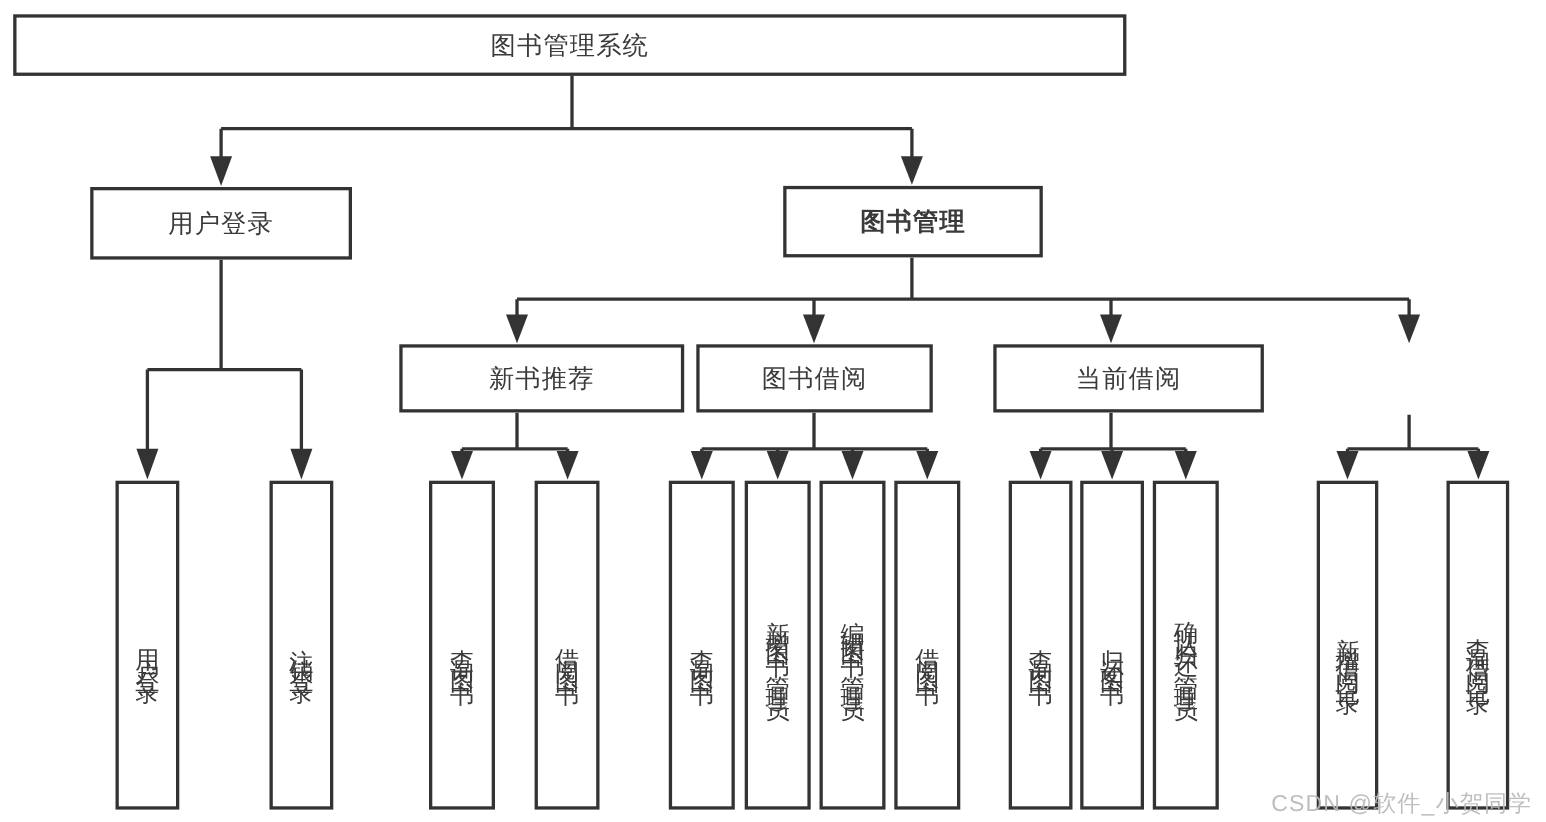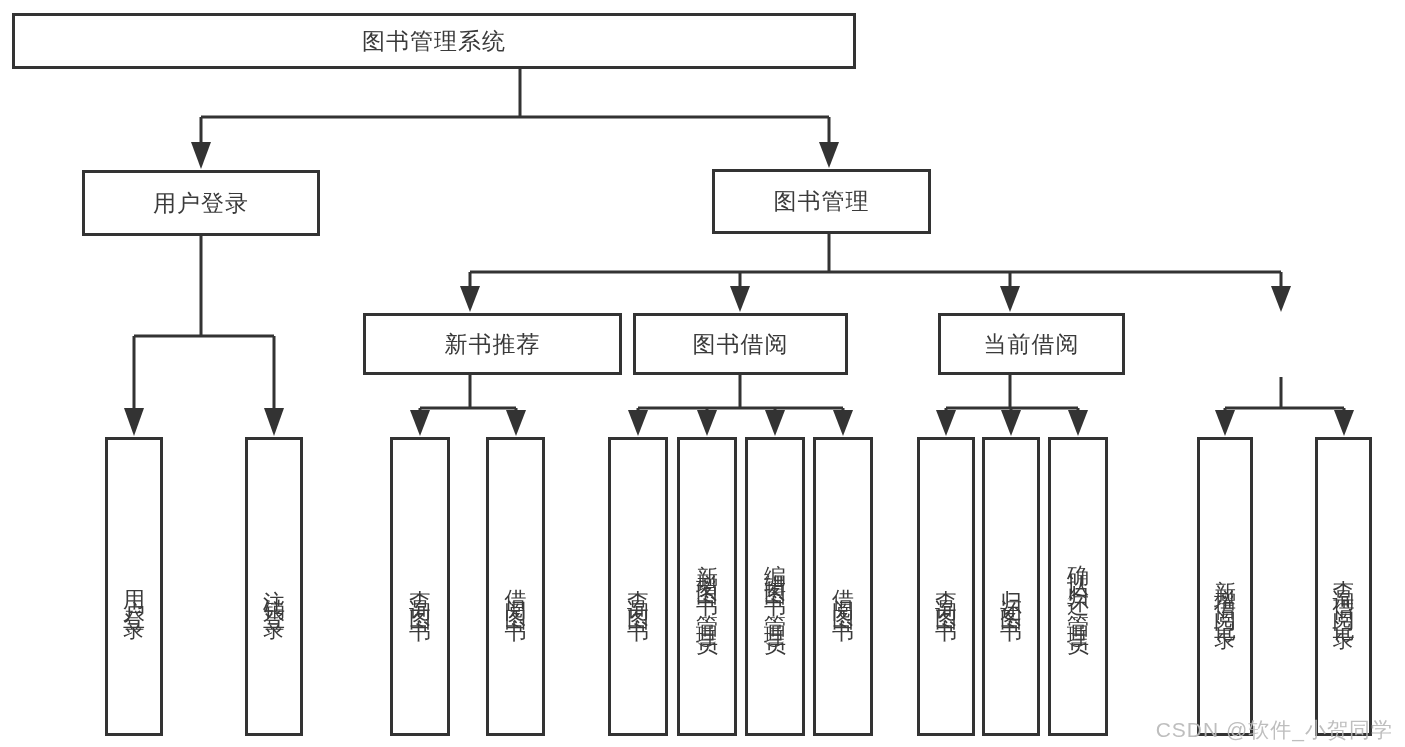--- a/index.html
+++ b/index.html
@@ -92,38 +92,38 @@
       <polygon points="765,410 785,410 775,436"></polygon>
       <polygon points="833,410 853,410 843,436"></polygon>
       <polygon points="936,410 956,410 946,436"></polygon>
       <polygon points="1001,410 1021,410 1011,436"></polygon>
       <polygon points="1068,410 1088,410 1078,436"></polygon>
       <polygon points="1215,410 1235,410 1225,436"></polygon>
       <polygon points="1334,410 1354,410 1344,436"></polygon>
     </g>
   </svg>
 
-  <div class="node h-node" style="left:12px;top:13px;width:844px;height:56px;">
+  <div class="node h-node" style="left:12px;top:13px;width:1012px;height:56px;">
     <span>图书管理系统</span>
   </div>
 
   <div class="node h-node" style="left:82px;top:170px;width:238px;height:66px;">
     <span>用户登录</span>
   </div>
-  <div class="node h-node" style="left:712px;top:169px;width:219px;height:65px;">
+  <div class="node h-node" style="left:712px;top:169px;width:236px;height:65px;font-weight:bold;">
     <span>图书管理</span>
   </div>
 
   <div class="node h-node" style="left:363px;top:313px;width:259px;height:62px;">
     <span>新书推荐</span>
   </div>
   <div class="node h-node" style="left:633px;top:313px;width:215px;height:62px;">
     <span>图书借阅</span>
   </div>
-  <div class="node h-node" style="left:938px;top:313px;width:187px;height:62px;">
+  <div class="node h-node" style="left:903px;top:313px;width:246px;height:62px;">
     <span>当前借阅</span>
   </div>
 
   <div class="node v-node" style="left:105px;top:437px;width:58px;height:299px;">
     <span class="v-label">用户登录</span>
   </div>
   <div class="node v-node" style="left:245px;top:437px;width:58px;height:299px;">
     <span class="v-label">注销登录</span>
   </div>
 

